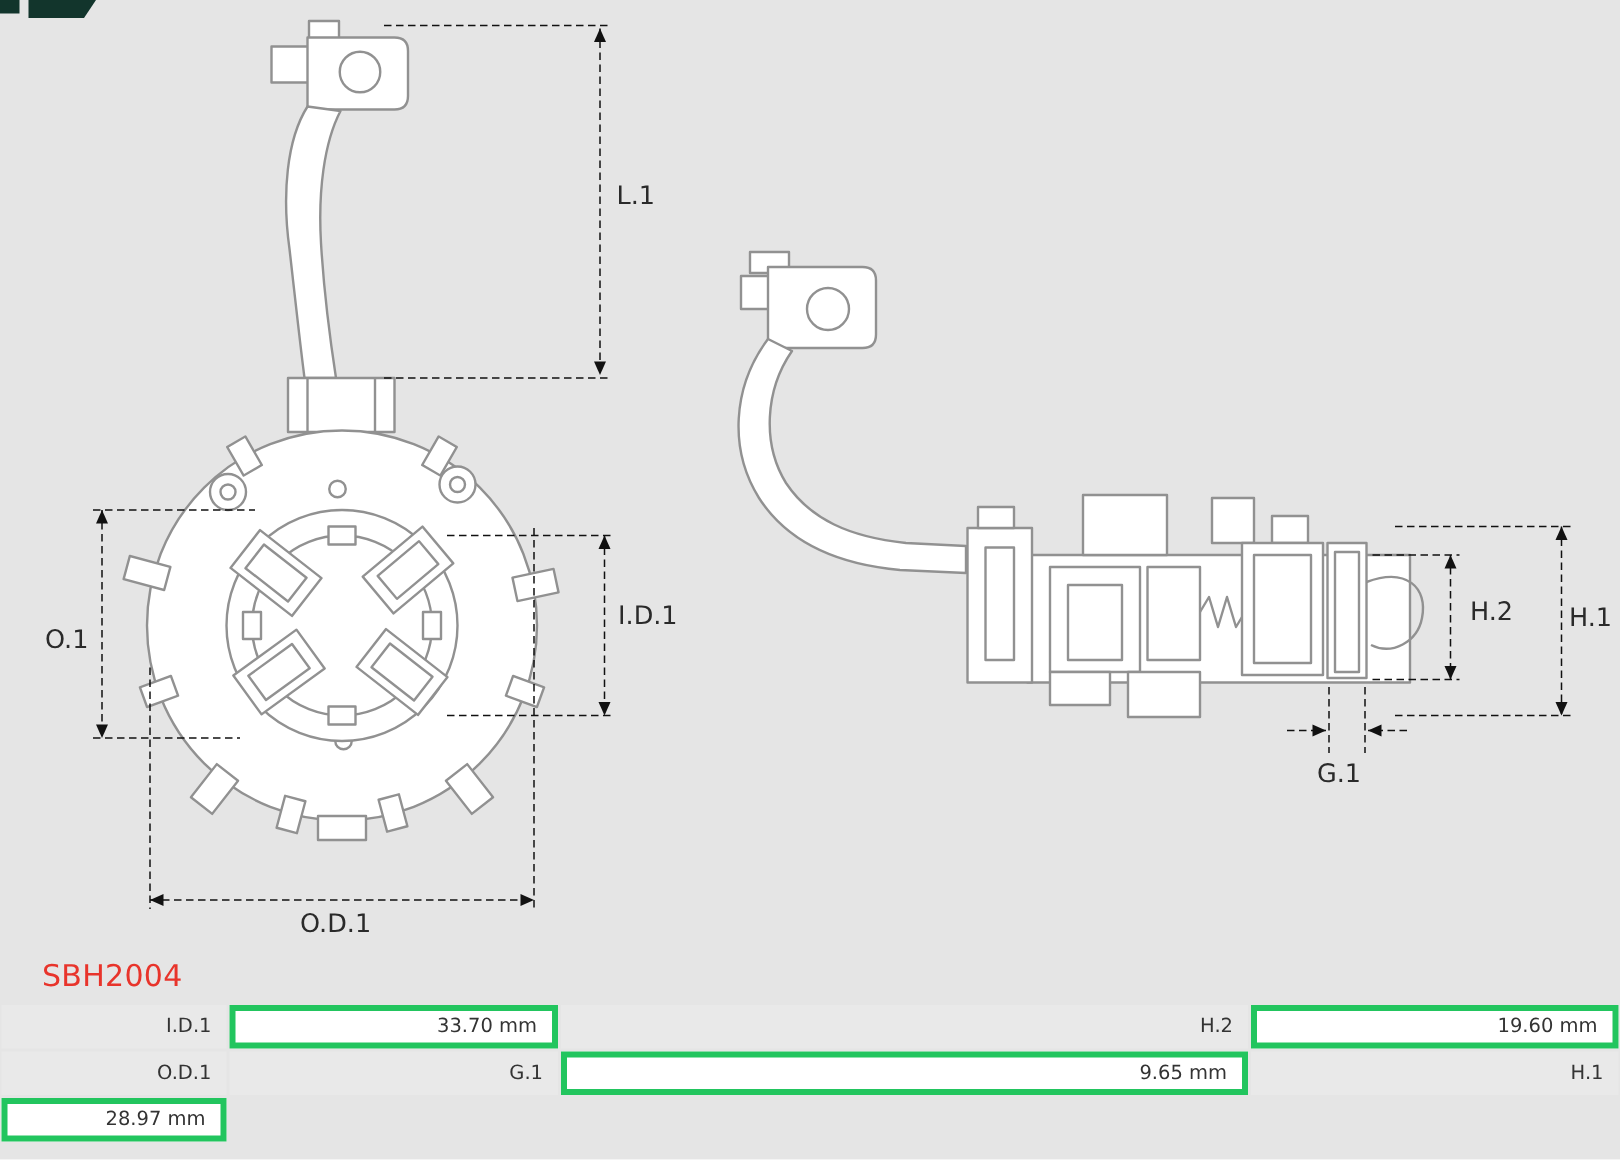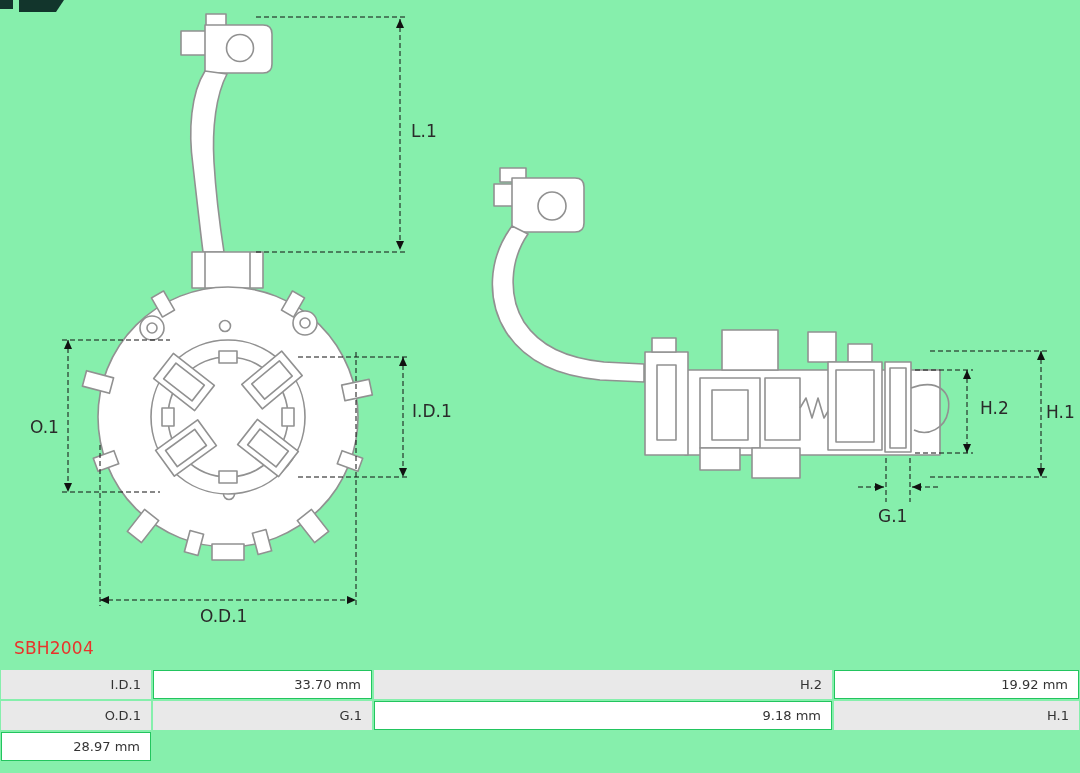--- a/index.html
+++ b/index.html
@@ -1,29 +1,29 @@
 <!DOCTYPE html>
 <html><head>
 <meta charset="utf-8">
 <style>
   * { margin:0; padding:0; box-sizing:border-box; }
   html,body { background:#ffffff; }
   body { font-family:"DejaVu Sans","Liberation Sans",sans-serif; }
-  .canvas { position:relative; width:1080px; height:773px; background:#86efac; overflow:hidden; }
+  .canvas { position:relative; width:1080px; height:773px; background:#e5e5e5; overflow:hidden; }
   .drawing-svg { position:absolute; left:0; top:0; }
   .dim-label { position:absolute; font-size:17px; color:#2a2a2a; white-space:nowrap; }
-  .part-number { position:absolute; left:14px; top:638px; font-size:17px; letter-spacing:0.2px; }
+  .part-number { position:absolute; left:28px; top:638px; font-size:20px; letter-spacing:0.2px; }
   .spec-table {
     position:absolute; left:1px; top:670px; width:1078px;
     display:grid; grid-template-columns:150px 219px 458px 245px;
     grid-auto-rows:29px; gap:2px; font-size:13px; color:#333;
   }
   .cell { display:flex; align-items:center; justify-content:flex-end; padding-right:10px; overflow:hidden; }
   .cell.label { background:#e9e9e9; }
-  .cell.value { background:#ffffff; border:1px solid #22c55e;text-align:center; }
+  .cell.value { background:#ffffff; border:4px solid #22c55e;text-align:center; }
 </style>
 </head>
 <body>
 
 <div class="canvas">
 
   <svg class="drawing-svg" width="1080" height="665" viewBox="0 0 1080 665">
 
     <g fill="#12352c">
       <polygon points="0,0 13,0 13,9 0,9"></polygon>
@@ -207,23 +207,23 @@
   <div class="dim-label" style="left:1046px; top:402px;">H.1</div>
   <div class="dim-label" style="left:878px; top:506px;">G.1</div>
 
   <div class="part-number" style="color: rgb(232, 52, 43);">SBH2004</div>
 
   <div class="spec-table">
 
     <div class="cell label">I.D.1</div>
     <div class="cell value">33.70 mm</div>
     <div class="cell label">H.2</div>
-    <div class="cell value">19.92 mm</div>
+    <div class="cell value">19.60 mm</div>
 
     <div class="cell label">O.D.1</div>
     <div class="cell label">G.1</div>
-    <div class="cell value">9.18 mm</div>
+    <div class="cell value">9.65 mm</div>
 
     <div class="cell label">H.1</div>
     <div class="cell value">28.97 mm</div>
   </div>
 
 </div>
 
 </body></html>

